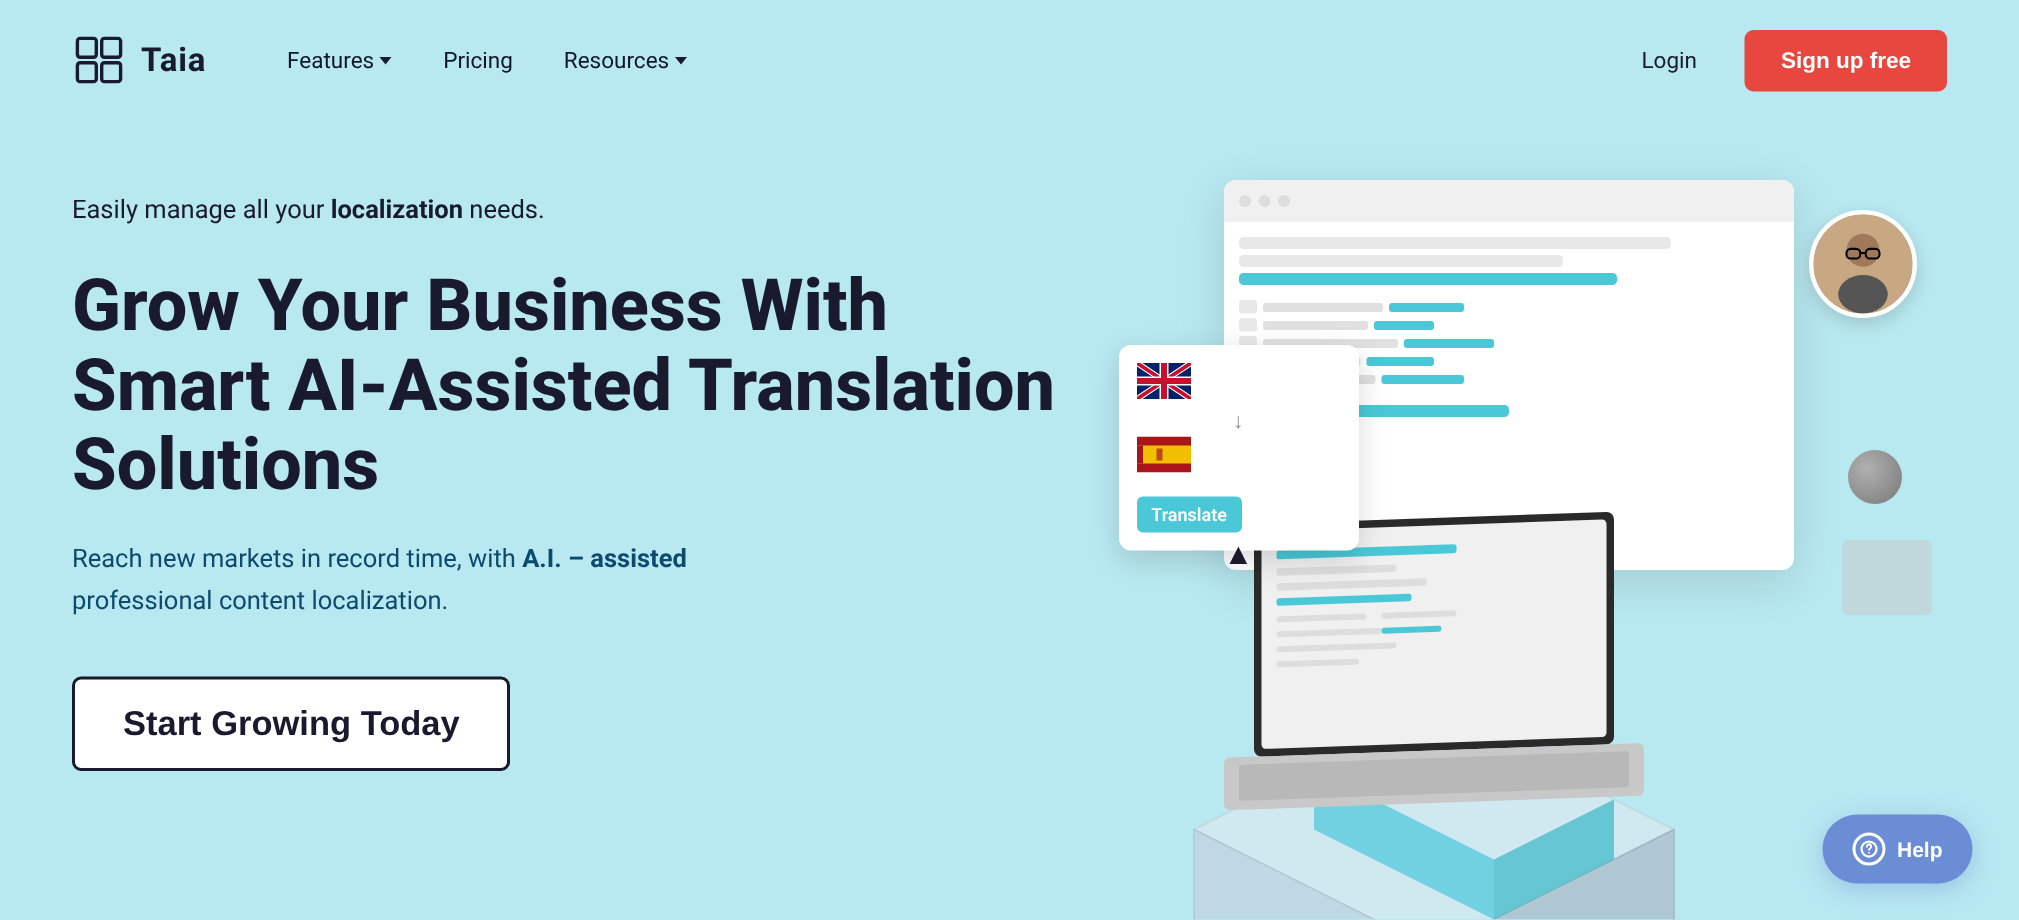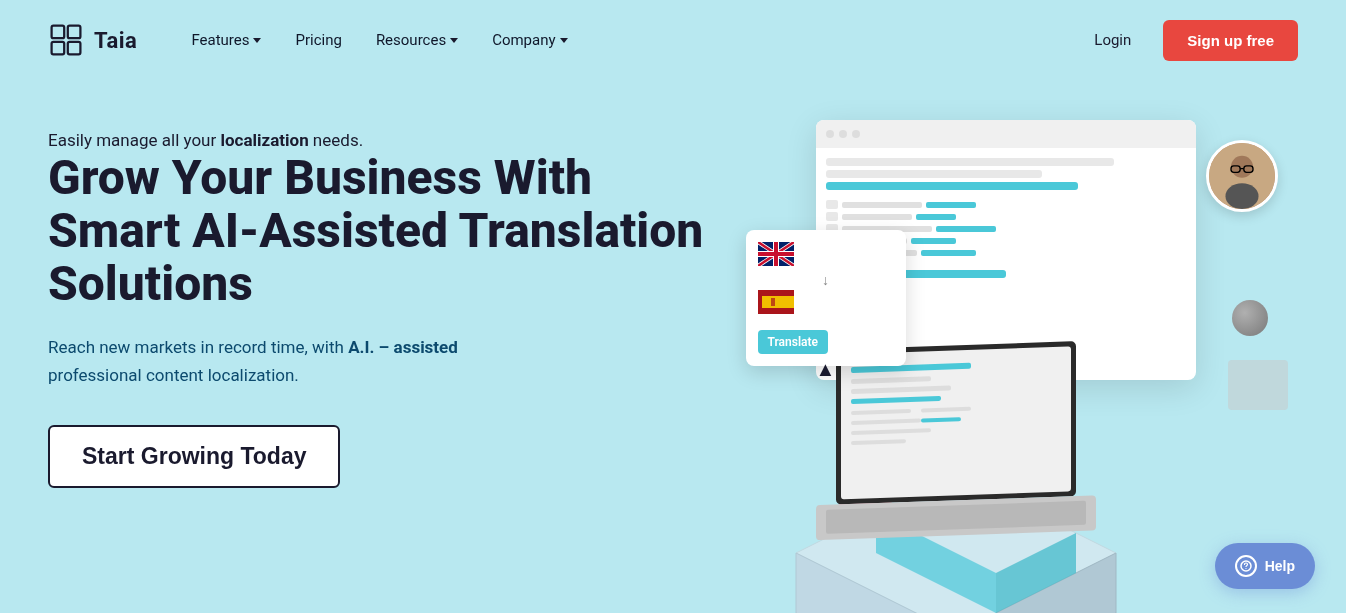--- a/index.html
+++ b/index.html
@@ -95,21 +95,21 @@
       position: relative;
       height: calc(613px - 80px);
     }
     .hero-left {
       flex: 0 0 55%;
       padding-top: 30px;
     }
     .hero-subtitle {
       font-size: 17px;
       color: #1a1a2e;
-      margin-bottom: 2px;
+      margin-bottom: 28px;
       font-weight: 400;
     }
     .hero-subtitle strong { font-weight: 700; }
     .hero-title {
       font-size: 48px;
       font-weight: 800;
       color: #1a1a2e;
       line-height: 1.1;
       margin-bottom: 24px;
     }
@@ -344,24 +344,20 @@
   <div class="nav-links">
     <div class="nav-item">
       <span>Features</span>
       <span class="chevron-down"></span>
     </div>
     <div class="nav-item">
       <span>Pricing</span>
     </div>
     <div class="nav-item">
       <span>Resources</span>
-      <span class="chevron-down"></span>
-    </div>
-    <div class="nav-item">
-      <span>Company</span>
       <span class="chevron-down"></span>
     </div>
   </div>
   <div class="nav-right">
     <span class="login-btn">Login</span>
     <button class="signup-btn">Sign up free</button>
   </div>
 </nav>
 
 <section class="hero">

